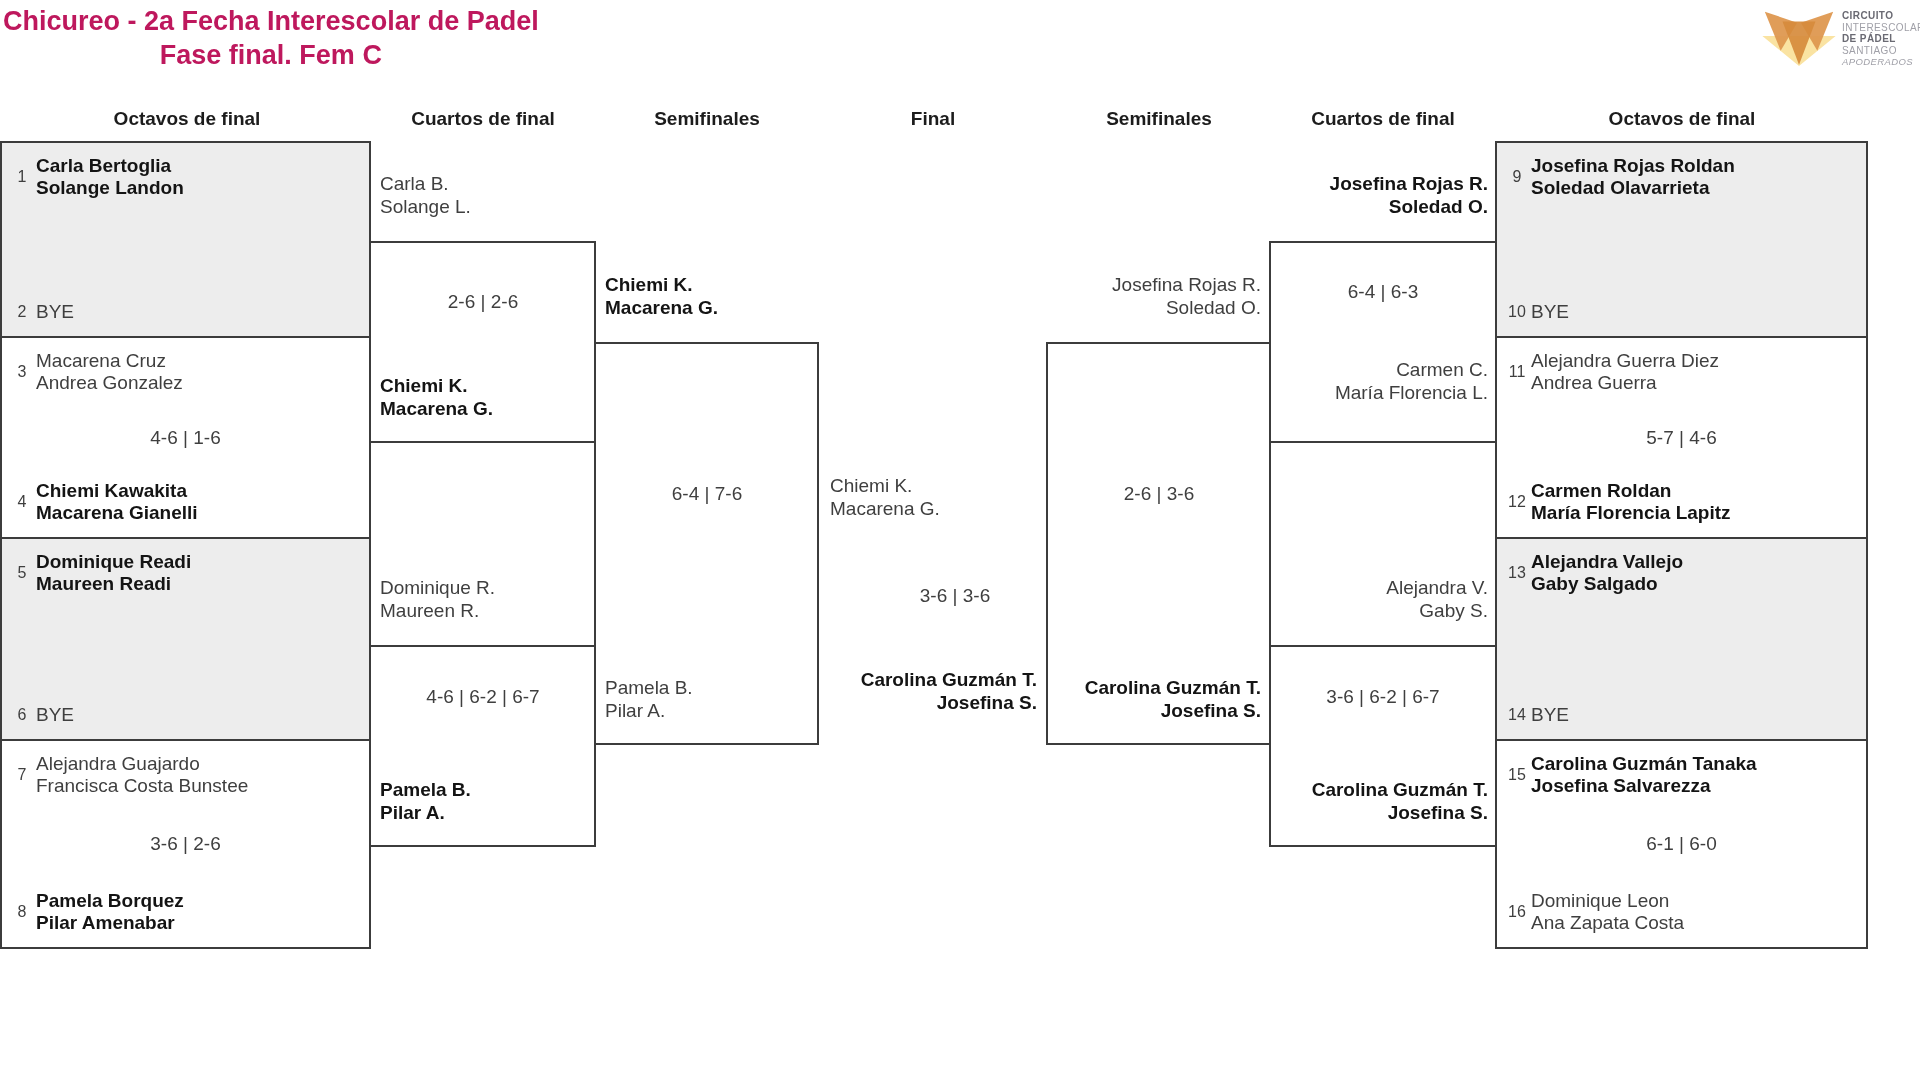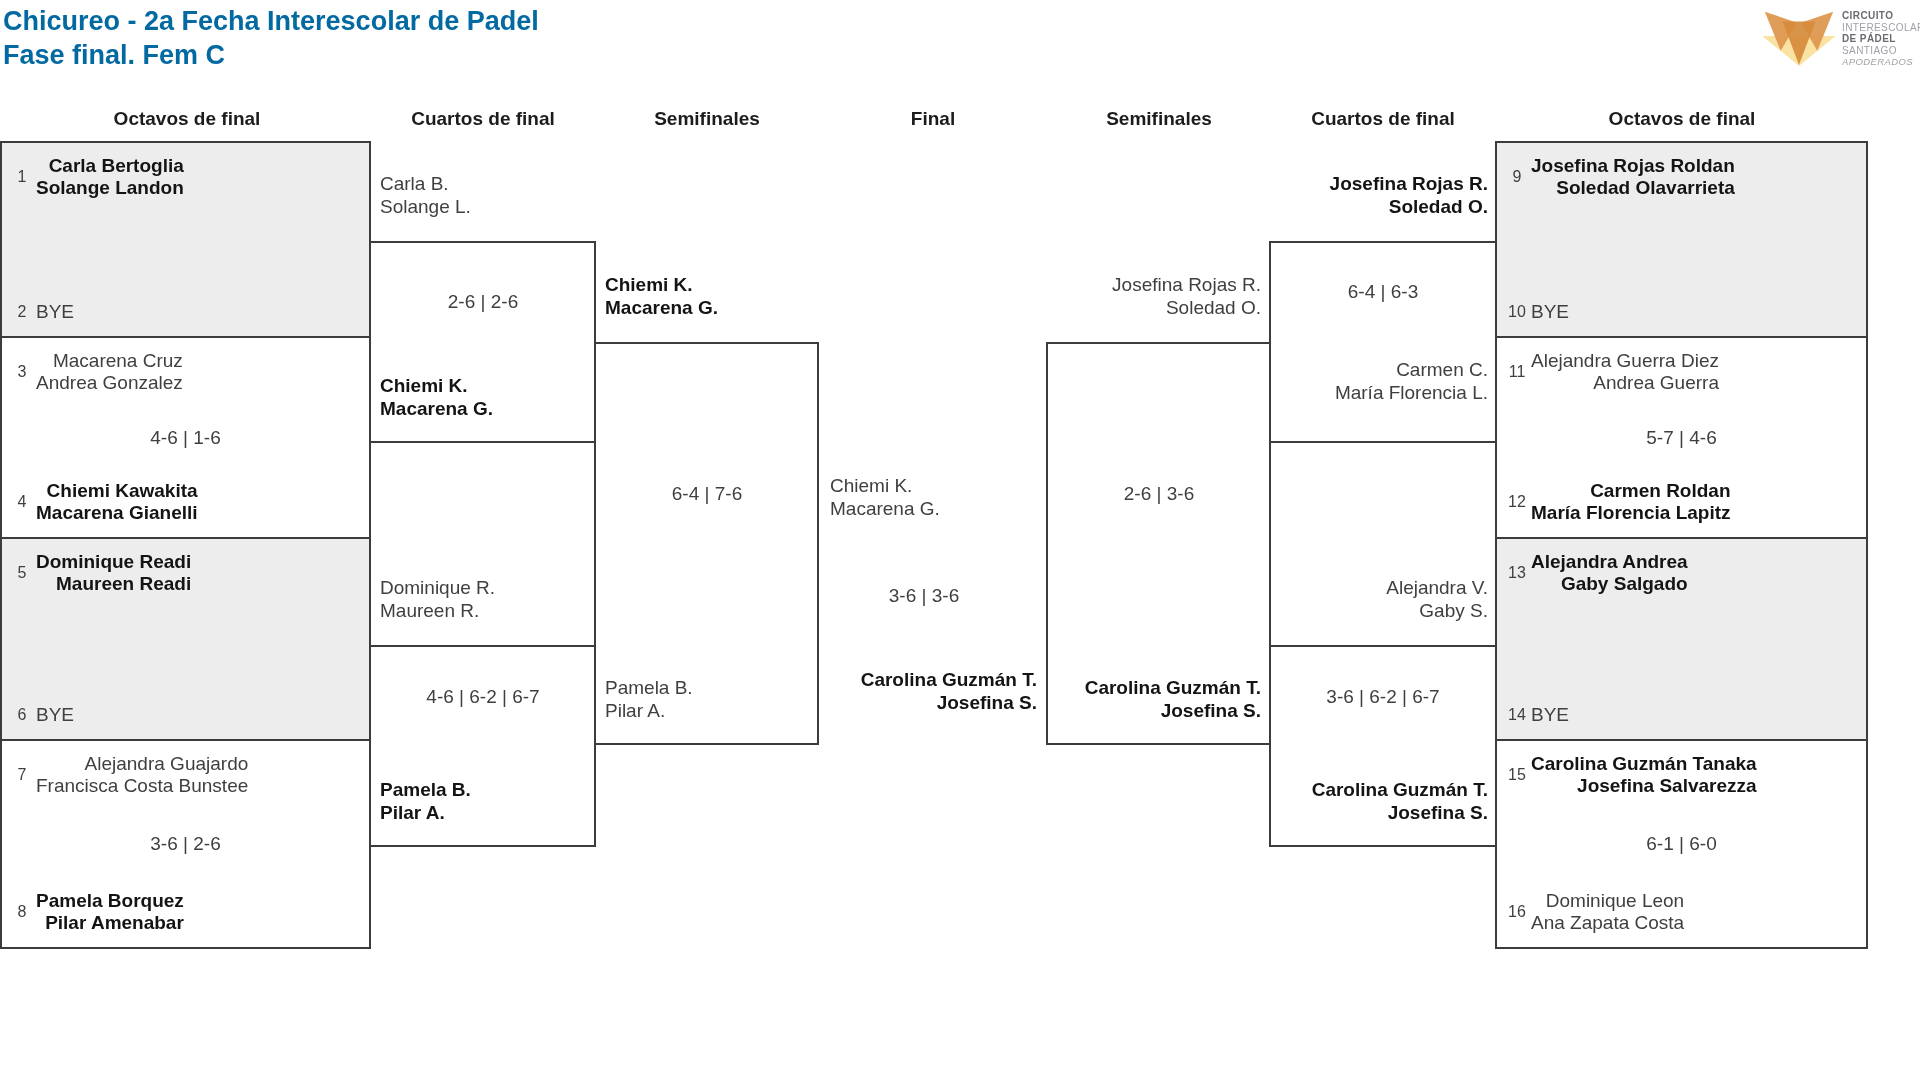--- a/index.html
+++ b/index.html
@@ -1,18 +1,18 @@
 <!DOCTYPE html>
 <html><head>
 <meta charset="utf-8">
 <style>
   html,body{margin:0;padding:0;background:#fff;}
   .stage{position:relative;width:1920px;height:1067px;background:#fff;overflow:hidden;
          font-family:"Liberation Sans","DejaVu Sans",sans-serif;}
-  .title{position:absolute;left:3px;top:4px;font-size:27px;line-height:34px;font-weight:600;color:#0369a1;}
+  .title{position:absolute;left:3px;top:4px;font-size:27px;line-height:34px;font-weight:600;color:#be185d;text-align:center;}
   
   .logo{position:absolute;left:1762px;top:8px;display:flex;}
   .logo svg{display:block;}
   .logotext{margin-left:6px;padding-top:2px;}
   .lt{font-size:10px;line-height:11.6px;letter-spacing:0.4px;color:#a0a0a8;font-weight:400;white-space:nowrap;}
   .lt.b{color:#6a6a73;font-weight:700;}
   .lt.i{font-style:italic;font-size:9.5px;}
   
   .rh{position:absolute;top:108px;width:300px;text-align:center;font-size:19px;font-weight:600;color:#1c1c1c;}
   
@@ -20,21 +20,21 @@
         box-sizing:border-box;display:flex;flex-direction:column;}
   .obox{position:relative;border-bottom:2px solid #3c3c3c;box-sizing:border-box;}
   .obox.last{border-bottom:none;flex:1;}
   .h1{height:195px;}.h2{height:201px;}.h3{height:202px;}
   .g{background:#ededed;}
   .trow{position:absolute;left:8px;right:8px;display:flex;align-items:center;}
   .trow.top{top:12px;}
   .trow.bot{bottom:13px;}
   .seed{width:24px;text-align:center;font-size:16px;color:#3f3f3f;flex:none;}
   .tn{font-size:19px;line-height:22px;color:#3f3f3f;margin-left:2px;}
-  .tn .ln{display:block;text-align:right;}
+  .tn .ln{display:block;}
   .tn.b{font-weight:700;color:#141414;}
   .oscore{position:absolute;left:0;right:0;top:50%;transform:translateY(-50%);
           text-align:center;font-size:19px;color:#3f3f3f;}
   
   .rect{position:absolute;border:2px solid #3c3c3c;box-sizing:border-box;background:transparent;}
   
   .plabel{position:absolute;font-size:19px;line-height:23px;color:#3f3f3f;white-space:nowrap;}
   .plabel .ln{display:block;}
   .plabel.b{font-weight:700;color:#141414;}
   .plabel.r{text-align:right;}
@@ -172,21 +172,21 @@
         <span class="tn b">
             <span class="ln">Carmen Roldan</span>
             <span class="ln">María Florencia Lapitz</span>
           </span>
       </div>
     </div>
     <div class="obox g h3">
       <div class="trow top">
         <span class="seed">13</span>
         <span class="tn b">
-            <span class="ln">Alejandra Andrea</span>
+            <span class="ln">Alejandra Vallejo</span>
             <span class="ln">Gaby Salgado</span>
           </span>
       </div>
       <div class="trow bot">
         <span class="seed">14</span>
         <span class="tn">
             <span class="ln">BYE</span>
           </span>
       </div>
     </div>
@@ -243,21 +243,21 @@
   <div class="mscore" style="left:597px;top:483px">6-4 | 7-6</div>
   <div class="plabel" style="left:605px;top:676px">
       <span class="ln">Pamela B.</span>
       <span class="ln">Pilar A.</span>
     </div>
 
   <div class="plabel" style="left:830px;top:474px">
       <span class="ln">Chiemi K.</span>
       <span class="ln">Macarena G.</span>
     </div>
-  <div class="mscore" style="left:814px;top:585px">3-6 | 3-6</div>
+  <div class="mscore" style="left:845px;top:585px">3-6 | 3-6</div>
   <div class="plabel b r" style="right:883px;top:668px">
       <span class="ln">Carolina Guzmán T.</span>
       <span class="ln">Josefina S.</span>
     </div>
 
   <div class="plabel r" style="right:659px;top:273px">
       <span class="ln">Josefina Rojas R.</span>
       <span class="ln">Soledad O.</span>
     </div>
   <div class="mscore" style="left:1049px;top:483px">2-6 | 3-6</div>

